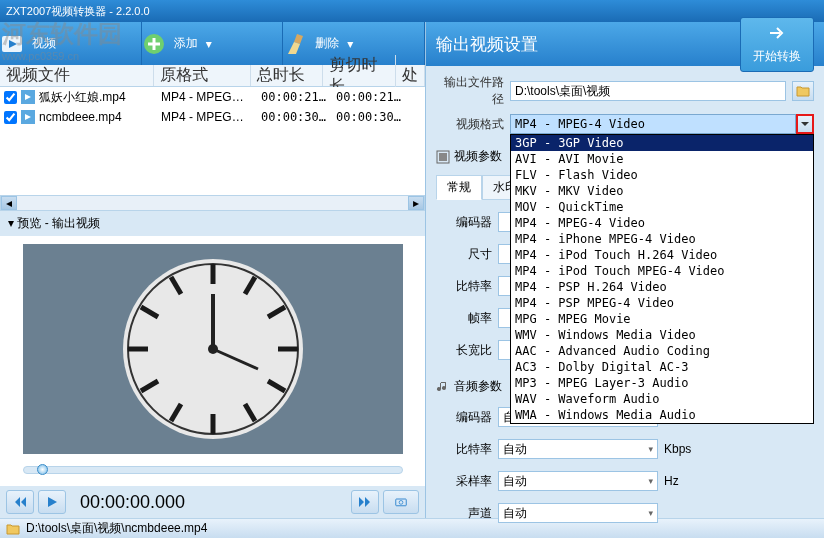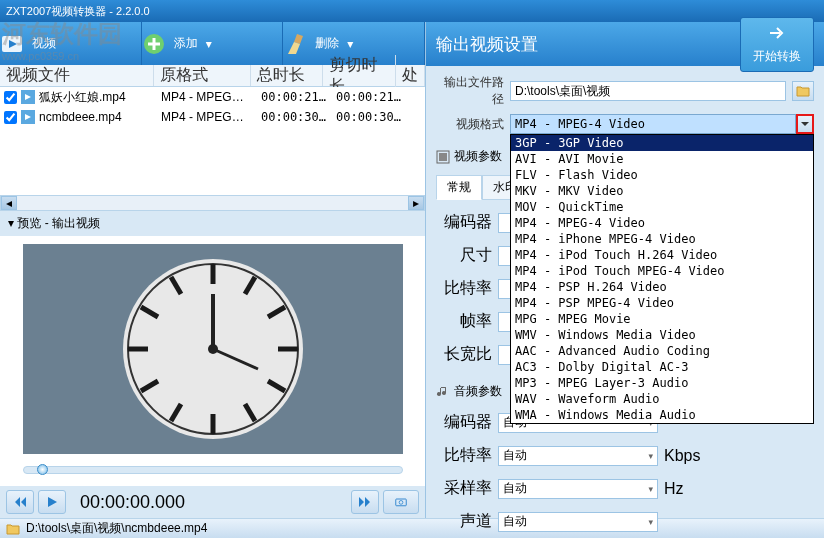--- a/index.html
+++ b/index.html
@@ -56,24 +56,24 @@
 .combo-btn svg { width: 8px; height: 8px; fill: #333; }
 .dropdown-list { position: absolute; top: 20px; left: 0; right: 0; background: #fff; border: 1px solid #000; z-index: 100; }
 .dropdown-item { padding: 1px 4px; font-family: monospace; font-size: 12px; line-height: 14px; cursor: pointer; }
 .dropdown-item.selected { background: #0a246a; color: #fff; }
 .section-head { display: flex; align-items: center; gap: 4px; margin-top: 8px; }
 .section-head svg { width: 14px; height: 14px; }
 .tabs { display: flex; margin-top: 4px; }
 .tab { padding: 3px 10px; border: 1px solid #b8d4ea; background: #eef5fb; cursor: pointer; }
 .tab.active { background: #fff; border-bottom-color: #fff; }
 .param-row { display: flex; align-items: center; gap: 6px; margin-top: 6px; }
-.param-label { width: 56px; text-align: right; font-size: 16px; }
+.param-label { width: 56px; text-align: right; font-size: 12px; }
 .param-combo { width: 160px; height: 20px; border: 1px solid #9cc4e4; background: #fff; display: flex; align-items: center; padding: 0 4px; cursor: pointer; }
 .param-combo::after { content: "▾"; margin-left: auto; font-size: 9px; color: #666; }
-.param-unit { font-size: 16px; }
+.param-unit { font-size: 12px; }
 .statusbar { height: 20px; background: linear-gradient(#e8f2fb, #c8ddf0); border-top: 1px solid #b8d4ea; display: flex; align-items: center; padding: 0 6px; gap: 6px; font-size: 12px; }
 .wm-overlay { position: absolute; top: 18px; left: 2px; width: 180px; opacity: 0.45; pointer-events: none; }
 .wm-text { font-size: 24px; font-weight: bold; color: #888; }
 .wm-url { font-size: 11px; color: #888; }
 </style>
 </head>
 <body>
 
 <div class="titlebar">
   <span class="titlebar-text">ZXT2007视频转换器 - 2.2.0.0</span>

